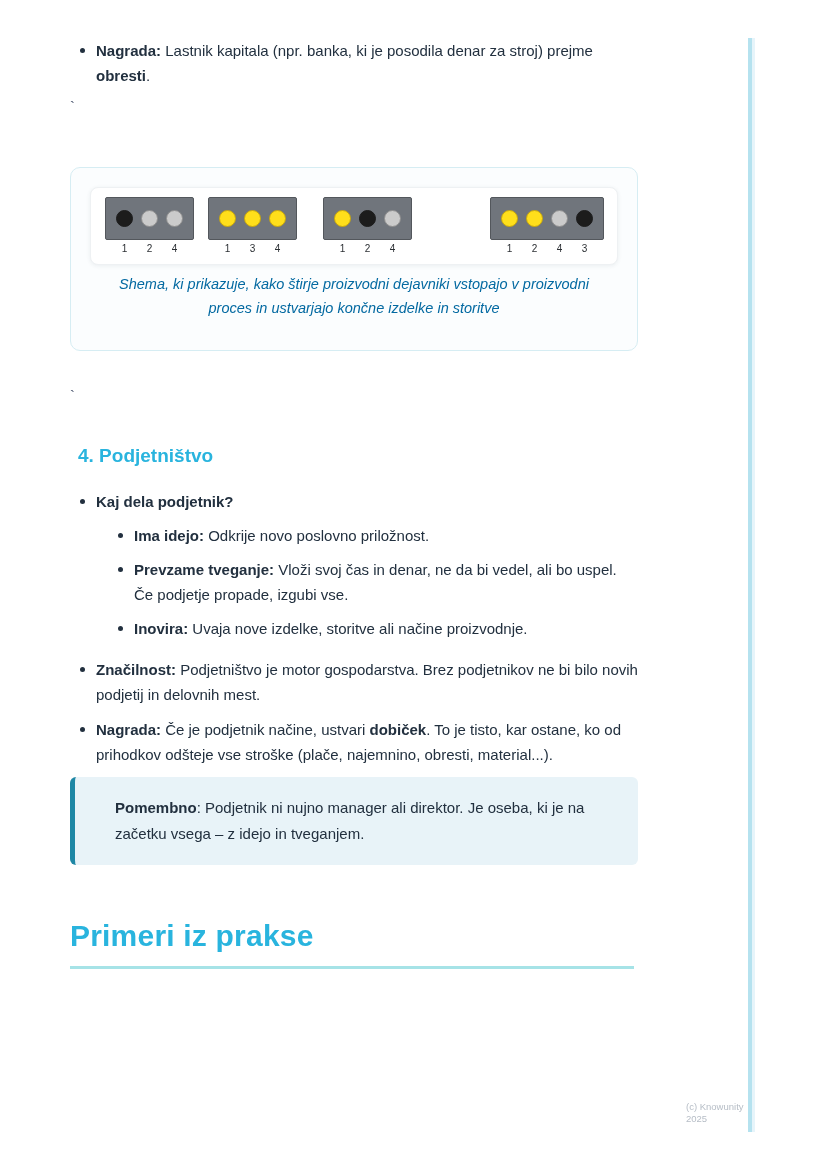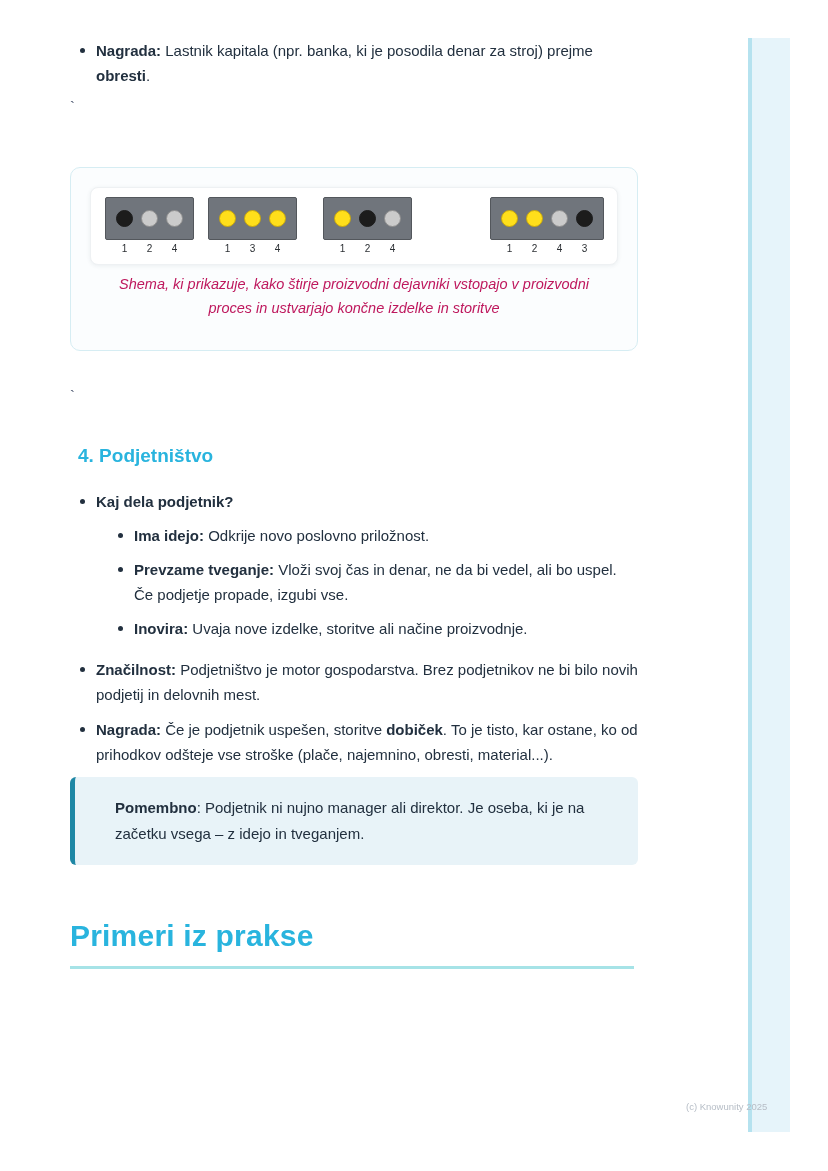--- a/index.html
+++ b/index.html
@@ -1,17 +1,17 @@
 <!DOCTYPE html>
 <html style="--c-accent: #29b4de; --c-body-text: #22303f; --c-callout-bg: #e8f3f8; --c-callout-border: #1e87a5; --c-figure-border: #d6edf3; --c-underline: #a6e3e7; --c-edge-bar: #e6f4fa; --c-edge-bar-line: #b5e2ef;"><head>
 <meta charset="utf-8">
 <style>
   html, body { margin:0; padding:0; background:#fff; }
   .page {
-    position:relative; width:828px; height:1171px; background:#ffffff;
+    position:relative; width:755px; height:1171px; background:#ffffff;
     font-family:"Liberation Sans", sans-serif;
     color:var(--c-body-text, #22303f);
     overflow:hidden;
   }
   .content { position:absolute; left:70px; top:0; width:568px; font-size:15px; line-height:25px; }
   b { font-weight:bold; }
 
   
   .blist { list-style:none; margin:0; padding:0; }
   .blist > li { position:relative; padding-left:26px; margin-bottom:12px; }
@@ -55,21 +55,21 @@
   .fig-group:nth-child(4) { margin-left:78px; }
   .fig-rect {
     background:#70757c; border:1px solid #53575c; border-radius:2px;
     display:flex; gap:8px; padding:12px 10px;
   }
   .dot { width:17px; height:17px; border-radius:50%; border:1px solid transparent; box-sizing:border-box; }
   .fig-nums { display:flex; gap:8px; padding:0 11px; margin-top:3px; }
   .num { width:17px; text-align:center; font-size:10px; line-height:12px; color:#2b2f33; font-style:normal; }
   .fig-caption {
     margin-top:7px; text-align:center; font-style:italic;
-    color:#be185d; font-size:14.5px; line-height:24px; padding:0 8px;
+    color:#0369a1; font-size:14.5px; line-height:24px; padding:0 8px;
   }
 
   .h2 { margin:34px 8px 0; font-size:19px; line-height:27px; font-weight:bold; color:var(--c-accent, #29b4de); }
   .para { margin:16px 0 0; }
   .just { text-align:justify; }
 
   
   .callout {
     margin-top:10px; box-sizing:border-box;
     background:var(--c-callout-bg, #e8f3f8);
@@ -180,21 +180,21 @@
           </li>
           <li>
             <span><b>Inovira:</b><span> Uvaja nove izdelke, storitve ali načine proizvodnje.</span></span>
           </li>
         </ul>
       </li>
       <li class="trait-1">
         <span><b>Značilnost:</b><span> Podjetništvo je motor gospodarstva. Brez podjetnikov ne bi bilo novih podjetij in delovnih mest.</span></span>
       </li>
       <li class="trait-2">
-        <span><b>Nagrada:</b><span> Če je podjetnik uspešen, storitve </span><b>dobiček</b><span>. To je tisto, kar ostane, ko od prihodkov odšteje vse stroške (plače, najemnino, obresti, material...).</span></span>
+        <span><b>Nagrada:</b><span> Če je podjetnik načine, ustvari </span><b>dobiček</b><span>. To je tisto, kar ostane, ko od prihodkov odšteje vse stroške (plače, najemnino, obresti, material...).</span></span>
       </li>
     </ul>
 
     <div class="callout">
       <p><b>Pomembno</b><span>: Podjetnik ni nujno manager ali direktor. Je oseba, ki je na začetku vsega – z idejo in tveganjem.</span></p>
     </div>
 
     <h1 class="h1">Primeri iz prakse</h1>
     <div class="rule"></div>
 

